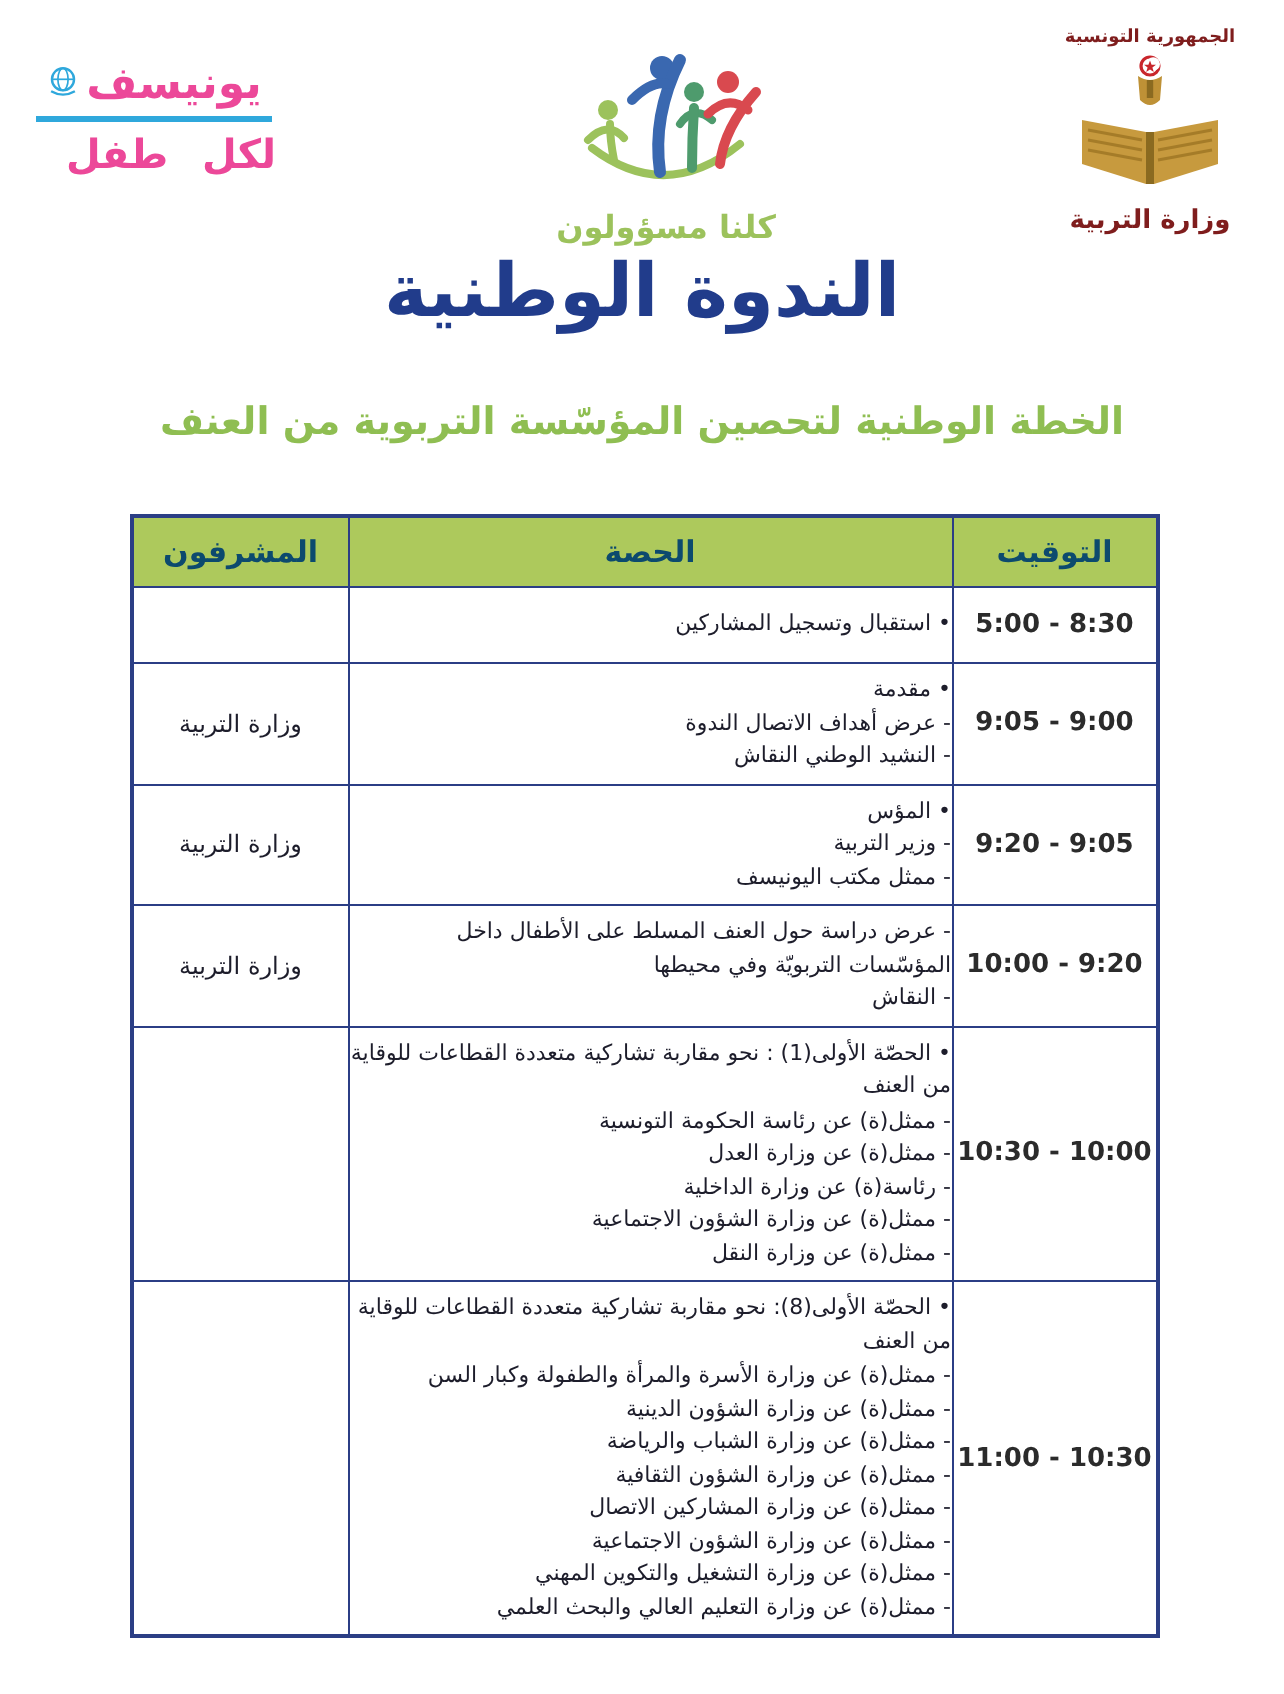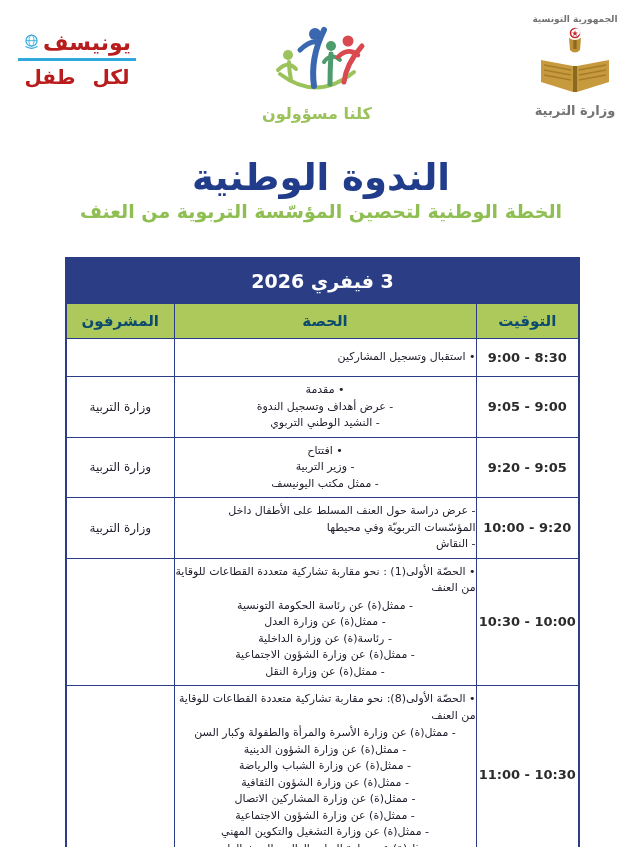--- a/index.html
+++ b/index.html
@@ -1,49 +1,49 @@
 <!DOCTYPE html>
 <html lang="ar"><head>
 <meta charset="utf-8">
 <style>
   html,body{margin:0;padding:0;background:#ffffff;}
   .page{
     position:relative;width:642px;height:847px;background:#ffffff;overflow:hidden;
     font-family:"DejaVu Sans",sans-serif;
   }
   
-  .unicef{position:absolute;left:16px;top:30px;width:122px;color:#b91c1c;text-align:center;}
+  .unicef{position:absolute;left:16px;top:30px;width:122px;color:#ec4899;text-align:right;}
   .unicef .row1{display:flex;direction:rtl;align-items:center;justify-content:center;gap:3px;
     font-size:22px;font-weight:bold;}
   .unicef .rule{height:3px;background:#2FA8DC;margin:3px 2px 4px 2px;}
   .unicef .row2{font-size:20px;font-weight:bold;word-spacing:10px;letter-spacing:2px;direction:rtl;}
-  .campaign{position:absolute;left:252px;top:24px;width:130px;text-align:center;}
+  .campaign{position:absolute;left:268px;top:24px;width:130px;text-align:center;}
   .campaign .caption{color:#9CC25C;font-size:16px;font-weight:bold;margin-top:2px;direction:rtl;}
-  .ministry{position:absolute;left:524px;top:14px;width:102px;text-align:center;color:#737373;}
+  .ministry{position:absolute;left:524px;top:14px;width:102px;text-align:center;color:#7f1d1d;}
   .ministry .state{font-size:9px;font-weight:bold;direction:rtl;line-height:1.15;}
   .ministry .mname{font-size:13px;font-weight:bold;direction:rtl;margin-top:1px;}
   
   .title{position:absolute;top:124px;left:0;width:100%;text-align:center;
-    color:#213C8B;font-size:37px;font-weight:bold;direction:rtl;margin-top:32px;}
+    color:#213C8B;font-size:37px;font-weight:bold;direction:rtl;}
   .subtitle{position:absolute;top:200px;left:0;width:100%;text-align:center;
     color:#8FBE52;font-size:19px;font-weight:bold;direction:rtl;}
   
   .table-wrap{position:absolute;left:65px;top:257px;width:513px;}
   table.sched{width:100%;border-collapse:collapse;direction:rtl;table-layout:fixed;}
   table.sched td,table.sched th{border:1.6px solid #2B3E85;}
   table.sched{border:2.5px solid #2B3E85;}
   .banner-cell{background:#2B3E85;color:#ffffff;text-align:center;font-size:19px;
     font-weight:bold;height:42px;}
   th.colhead{background:#ADC95C;color:#0c4a6e;font-size:15px;font-weight:bold;height:32px;
     text-align:center;}
   td.time{font-size:13px;font-weight:bold;color:#2b2b2b;text-align:center;
     font-family:"DejaVu Sans",sans-serif;padding:2px;}
   td.sess{font-size:11px;color:#1d1d2b;padding:5px 0;line-height:1.5;}
   td.sup{font-size:12px;color:#1d1d2b;text-align:center;padding:2px;}
-  td.sess .line{text-align:center;}
+  td.sess .line{text-align:right;}
   td.sess.align-right .line{text-align:right;}
   td.sess.mixed .line:first-child{text-align:right;margin-bottom:1px;}
 </style>
 </head>
 <body>
 
 <div class="page">
 
   <div class="unicef">
     <div class="row1">
@@ -113,50 +113,47 @@
 
   <div class="table-wrap">
     <table class="sched">
       <colgroup>
         <col style="width:103px">
           <col style="width:302px">
           <col style="width:108px">
       </colgroup>
       <tbody>
         <tr>
-          <td class="banner-cell" colspan="3">3 فيفري 2026</td>
-        </tr>
-        <tr>
           <th class="colhead">التوقيت</th>
           <th class="colhead">الحصة</th>
           <th class="colhead">المشرفون</th>
         </tr>
 
         <tr style="height:38px">
-          <td class="time">8:30 - 9:00</td>
+          <td class="time">8:30 - 5:00</td>
           <td class="sess align-right">
             <div class="line">• استقبال وتسجيل المشاركين</div>
           </td>
           <td class="sup"></td>
         </tr>
 
         <tr style="height:58px">
           <td class="time">9:00 - 9:05</td>
           <td class="sess">
             <div class="line">• مقدمة</div>
-            <div class="line">- عرض أهداف وتسجيل الندوة</div>
-            <div class="line">- النشيد الوطني التربوي</div>
+            <div class="line">- عرض أهداف الاتصال الندوة</div>
+            <div class="line">- النشيد الوطني النقاش</div>
           </td>
           <td class="sup">وزارة التربية</td>
         </tr>
 
         <tr style="height:58px">
           <td class="time">9:05 - 9:20</td>
           <td class="sess">
-            <div class="line">• افتتاح</div>
+            <div class="line">• المؤس</div>
             <div class="line">- وزير التربية</div>
             <div class="line">- ممثل مكتب اليونيسف</div>
           </td>
           <td class="sup">وزارة التربية</td>
         </tr>
 
         <tr style="height:48px">
           <td class="time">9:20 - 10:00</td>
           <td class="sess align-right">
             <div class="line">- عرض دراسة حول العنف المسلط على الأطفال داخل المؤسّسات التربويّة وفي محيطها</div>

